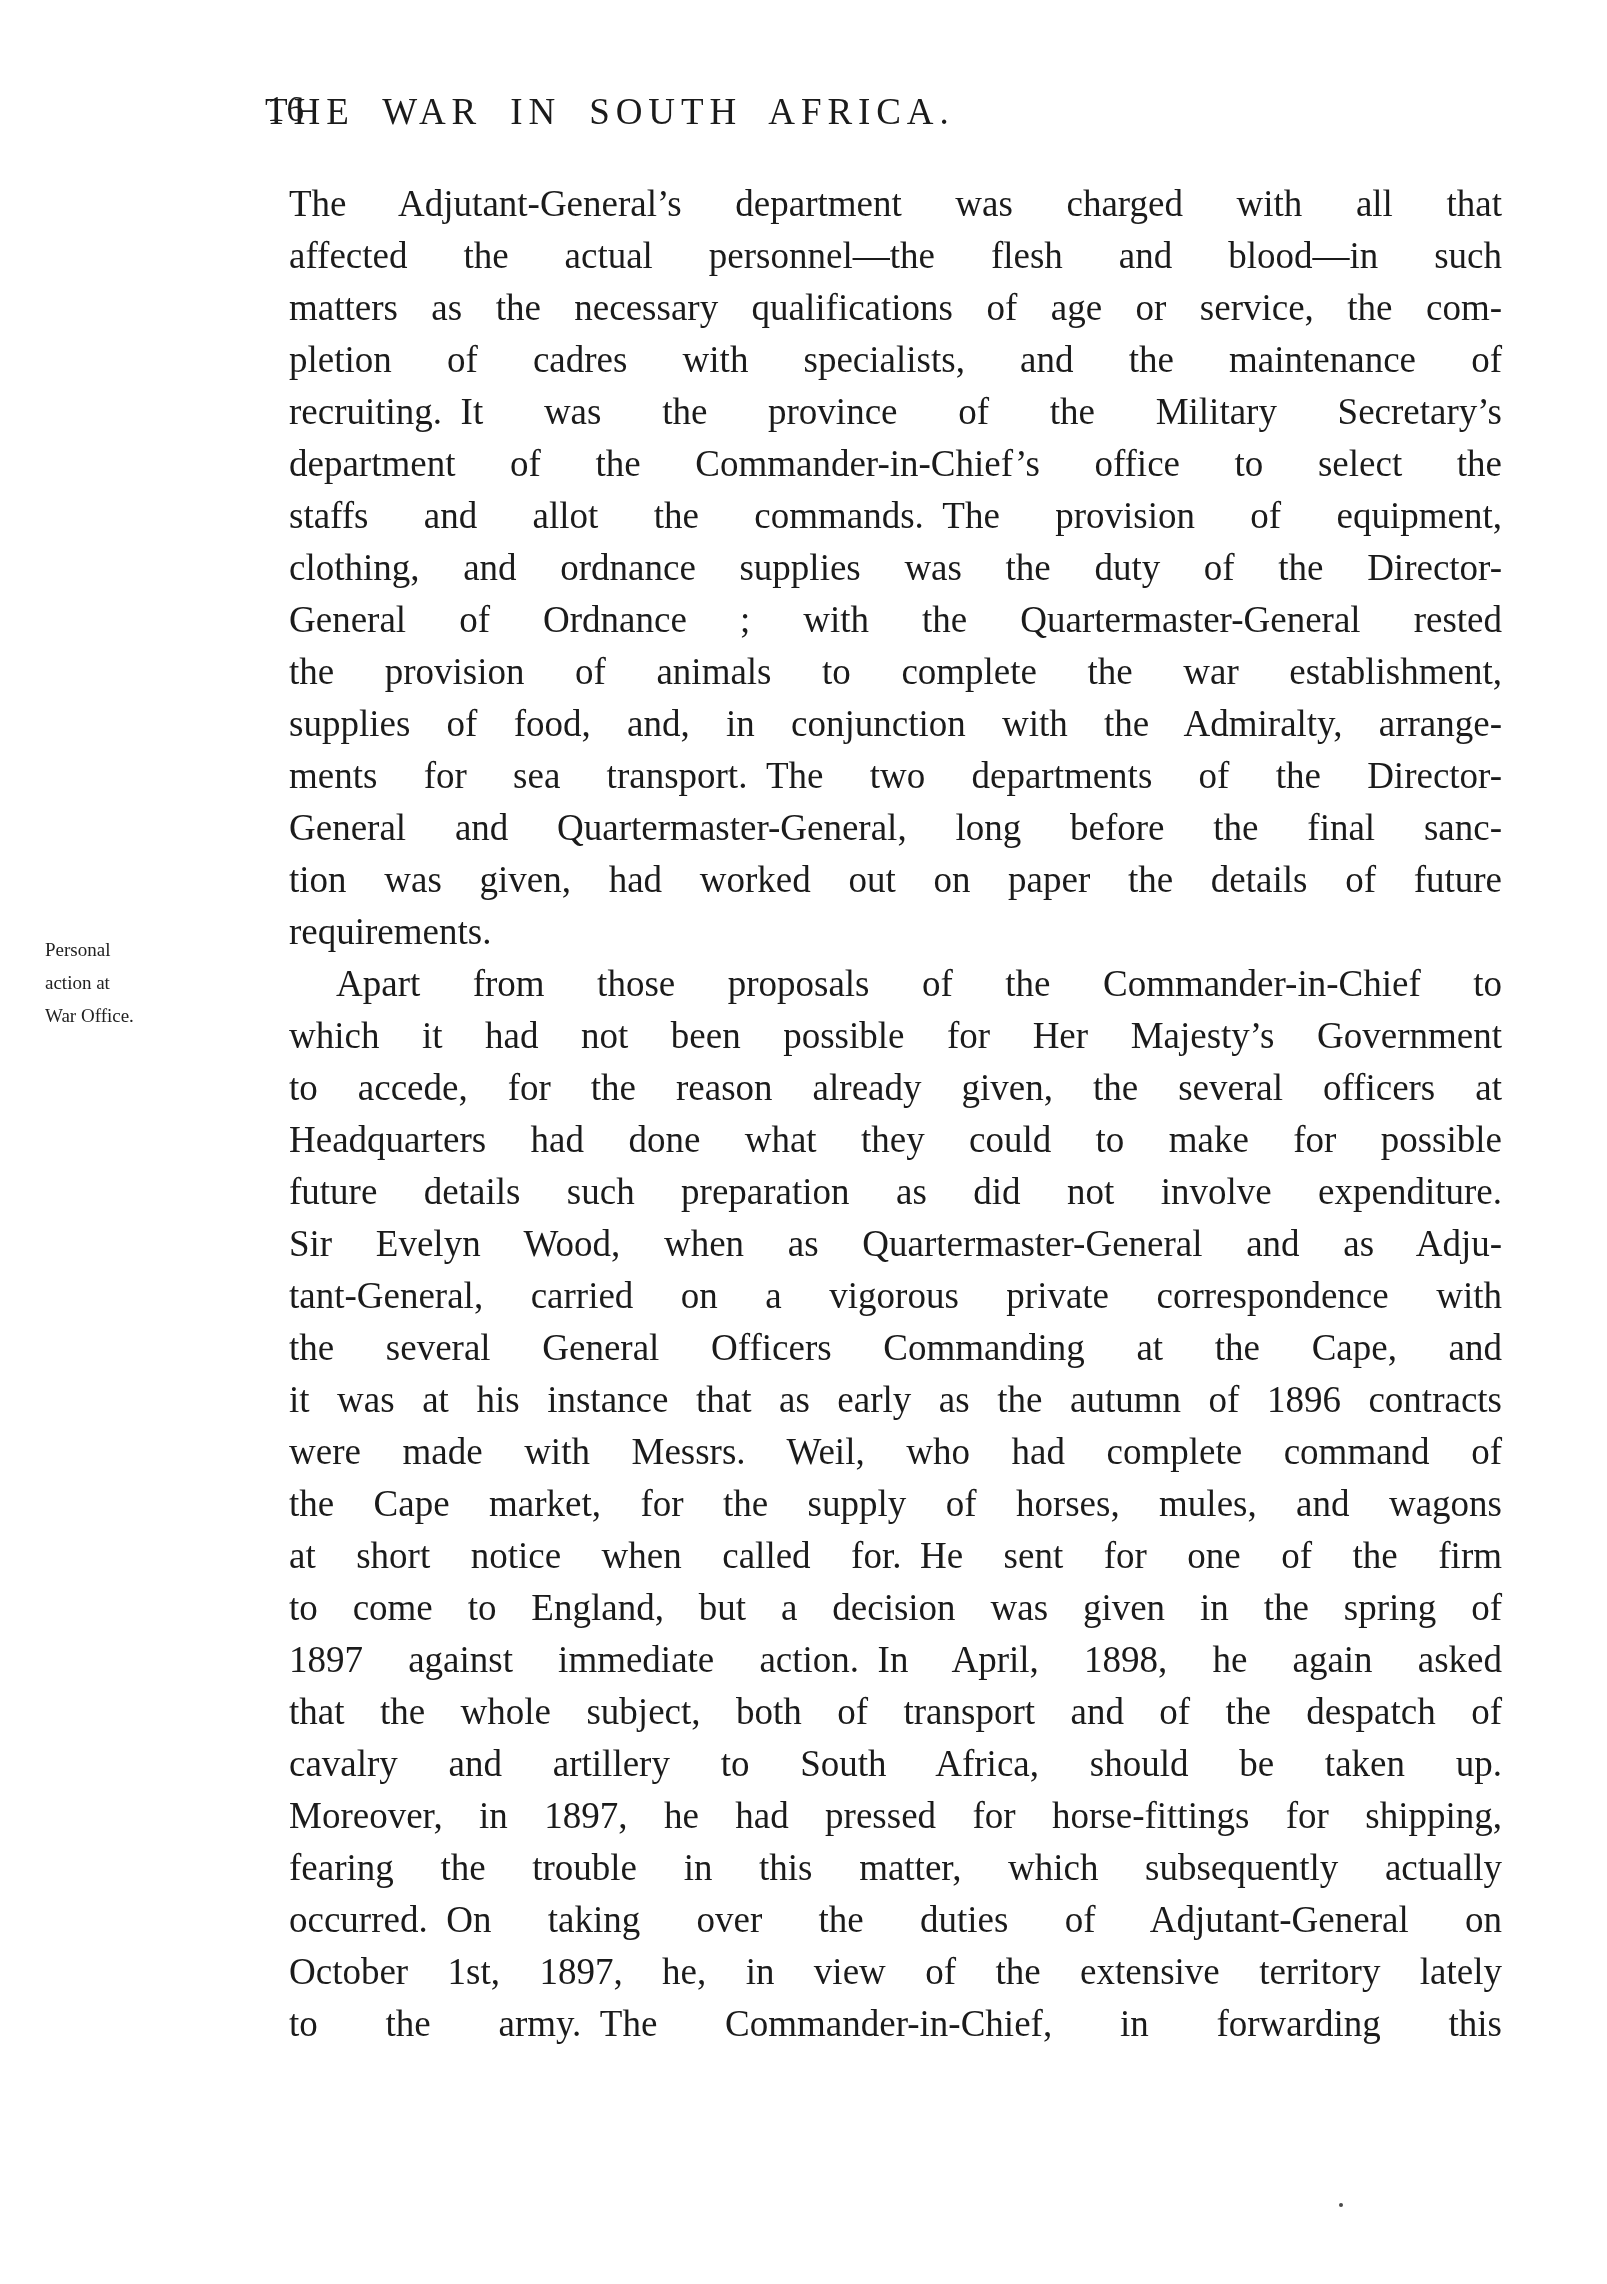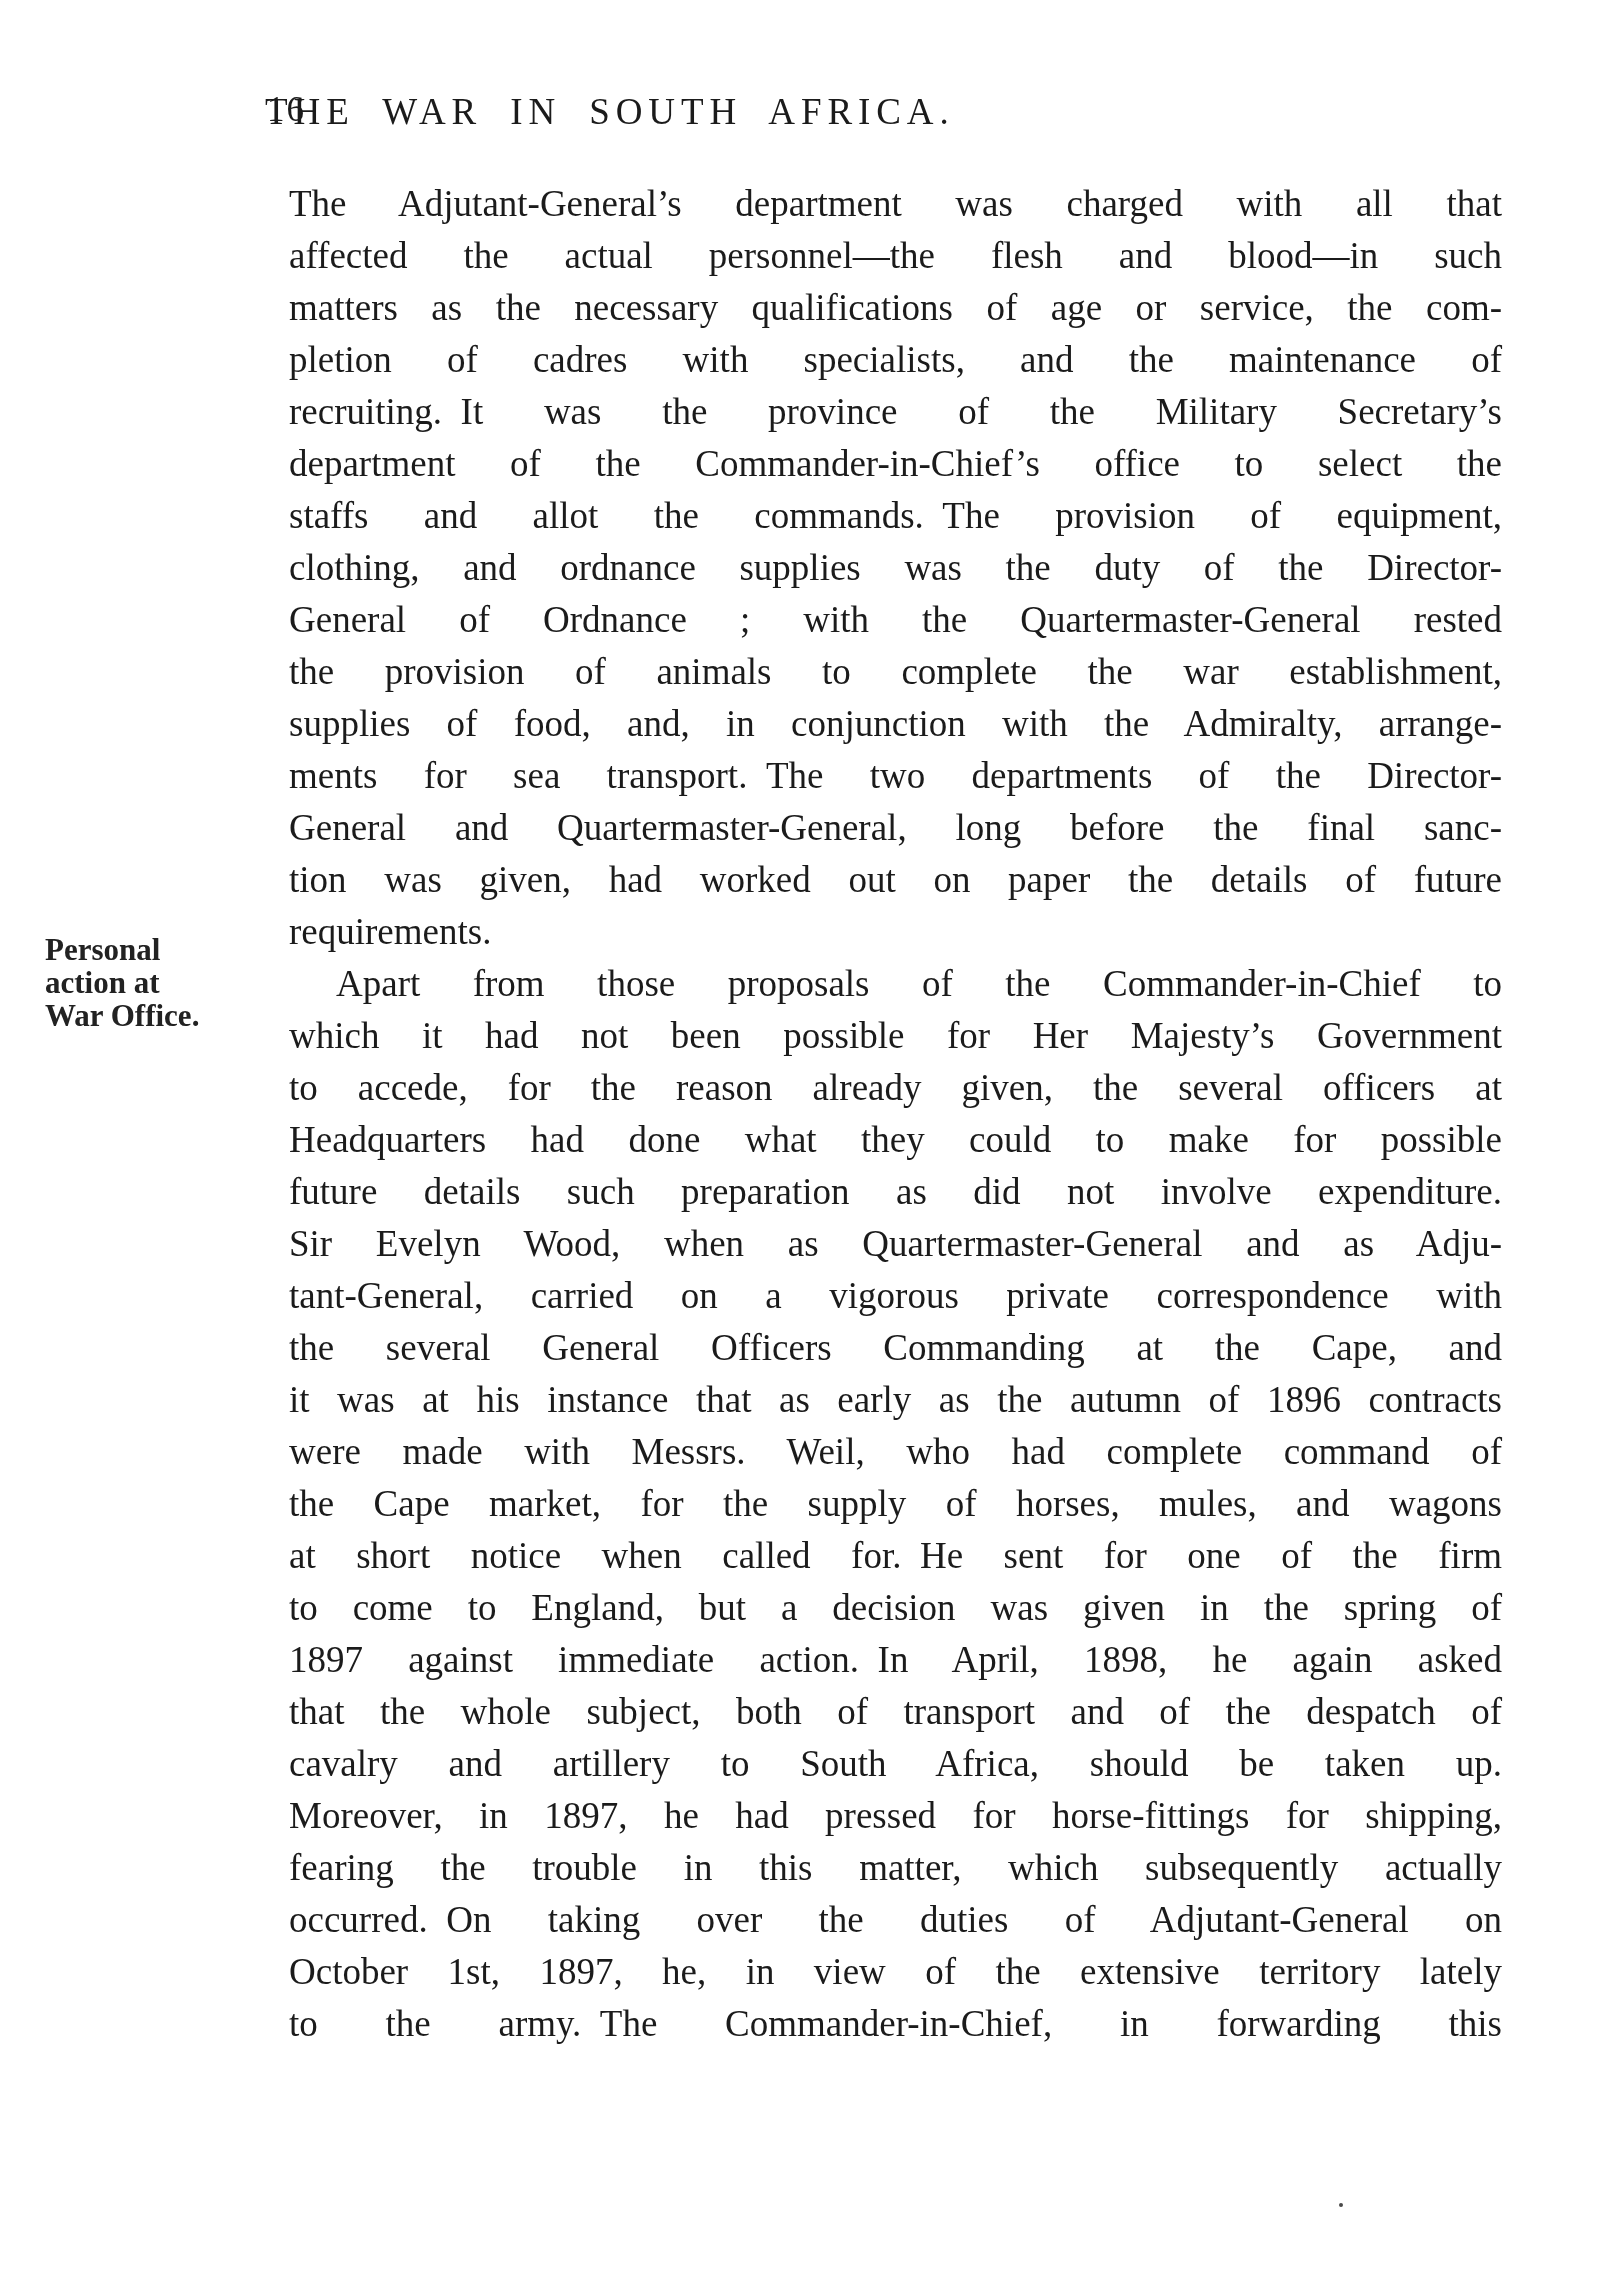--- a/index.html
+++ b/index.html
@@ -40,24 +40,23 @@
     letter-spacing: 0.16em;
     word-spacing: 0.35em;
     white-space: nowrap;
   }
   
   .margin-note {
     position: absolute;
     left: 45px;
     top: 933px;
     width: 206px;
-    font-size: 31px;
+    font-size: 19px;
     line-height: 33px;
     color: #222;
-    font-weight: bold;
   }
   
   .body-text {
     position: absolute;
     left: 265px;
     top: 178px;
     width: 1237px;
     font-size: 37px;
     line-height: 52px;
   }

